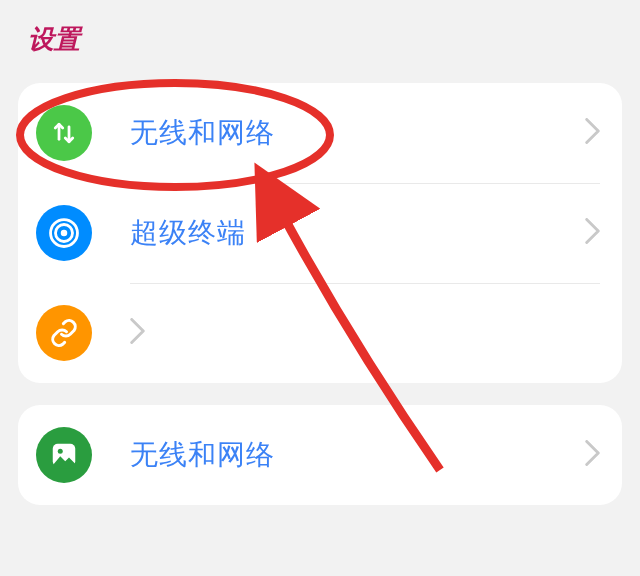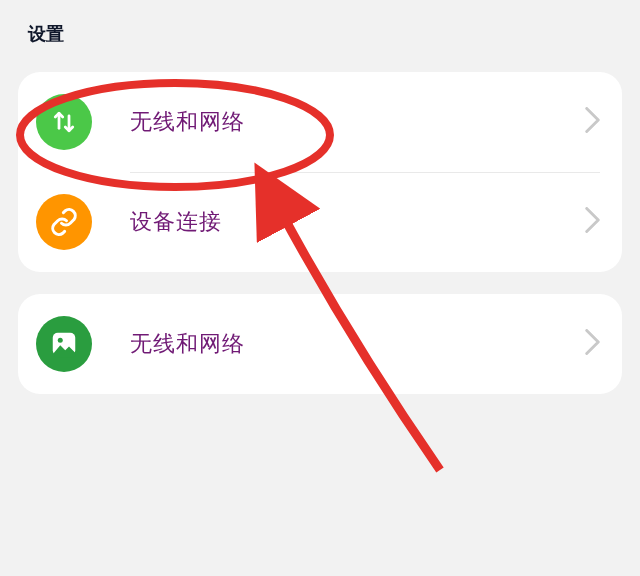--- a/index.html
+++ b/index.html
@@ -5,24 +5,25 @@
     * { margin: 0; padding: 0; box-sizing: border-box; }
     body {
       width: 640px;
       height: 576px;
       background: #f2f2f2;
       font-family: -apple-system, "PingFang SC", "Helvetica Neue", sans-serif;
       overflow: hidden;
       position: relative;
     }
     .page-title {
-      font-size: 18px;
+      font-size: 26px;
       font-weight: 600;
-      color: #0f172a;
+      color: #be185d;
       padding: 22px 0 18px 28px;
+      font-style: italic;
     }
     .card {
       background: #fff;
       border-radius: 22px;
       margin: 8px 18px 22px 18px;
       overflow: hidden;
     }
     .row {
       display: flex;
       align-items: center;
@@ -47,22 +48,22 @@
       align-items: center;
       justify-content: center;
       margin-right: 38px;
       flex-shrink: 0;
     }
     .icon-green   { background: #4bc848; }
     .icon-blue    { background: #008cff; }
     .icon-orange  { background: #ff9500; }
     .icon-drkgrn  { background: #2a9d3f; }
     .label {
-      font-size: 22px;
-      color: #701a75;
+      font-size: 28px;
+      color: #3b82f6;
       flex: 1;
       letter-spacing: 1px;
     }
     .chevron {
       color: #c9c9c9;
       flex-shrink: 0;
     }
     
     .overlay {
       position: absolute;
@@ -87,29 +88,43 @@
       </svg>
     </span>
     <span class="label">无线和网络</span>
     <span class="chevron">
       <svg width="15" height="26" viewBox="0 0 10 18" fill="none" stroke="currentColor" stroke-width="2" stroke-linecap="round" stroke-linejoin="round">
           <path d="M1 1l8 8-8 8"></path>
         </svg>
     </span>
   </div>
 
+  <div class="row">
+    <span class="icon-wrap icon-blue">
+      <svg width="34" height="34" viewBox="0 0 24 24" fill="none" stroke="#fff" stroke-width="2" stroke-linecap="round">
+        <circle cx="12" cy="12" r="2.3" fill="#fff" stroke="none"></circle>
+        <circle cx="12" cy="12" r="6"></circle>
+        <circle cx="12" cy="12" r="9.5"></circle>
+      </svg>
+    </span>
+    <span class="label">超级终端</span>
+    <span class="chevron">
+      <svg width="15" height="26" viewBox="0 0 10 18" fill="none" stroke="currentColor" stroke-width="2" stroke-linecap="round" stroke-linejoin="round">
+          <path d="M1 1l8 8-8 8"></path>
+        </svg>
+    </span>
+  </div>
 
   <div class="row">
     <span class="icon-wrap icon-orange">
       <svg width="30" height="30" viewBox="0 0 24 24" fill="none" stroke="#fff" stroke-width="2.4" stroke-linecap="round" stroke-linejoin="round">
         <path d="M10 13a5 5 0 0 0 7 0l3-3a5 5 0 0 0-7-7l-1.5 1.5"></path>
         <path d="M14 11a5 5 0 0 0-7 0l-3 3a5 5 0 0 0 7 7l1.5-1.5"></path>
       </svg>
     </span>
-    <span class="label">设备连接</span>
     <span class="chevron">
       <svg width="15" height="26" viewBox="0 0 10 18" fill="none" stroke="currentColor" stroke-width="2" stroke-linecap="round" stroke-linejoin="round">
           <path d="M1 1l8 8-8 8"></path>
         </svg>
     </span>
   </div>
 
 </div>
 
 <div class="card">

